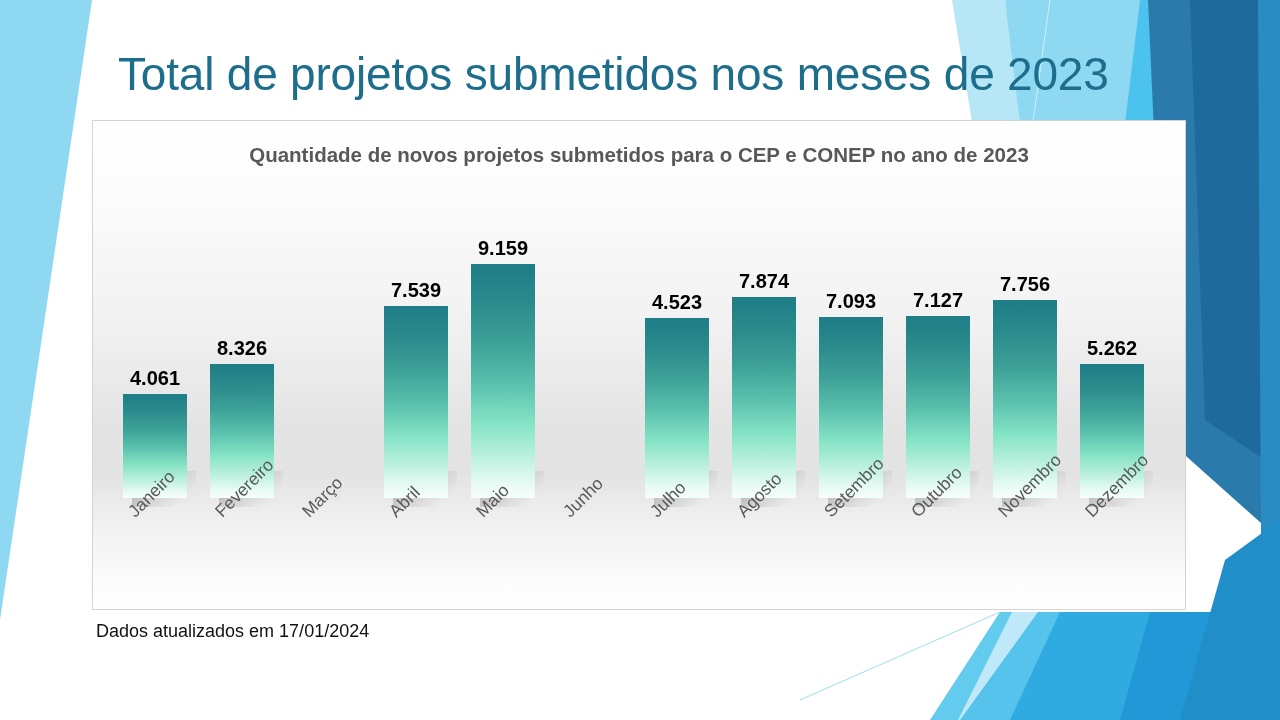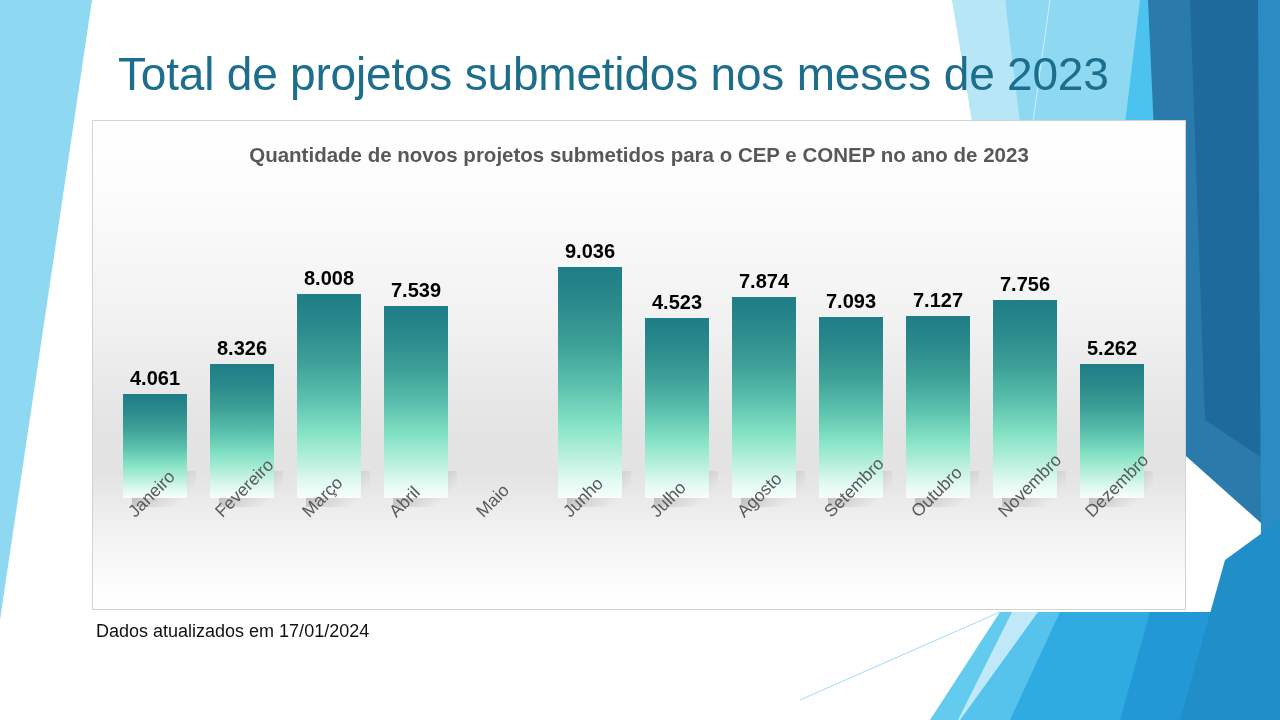--- a/index.html
+++ b/index.html
@@ -193,38 +193,33 @@
           <div class="bar-rect" style="height: 104px;"></div>
           <div class="bar-value" style="bottom: 108px;">4.061</div>
         </div>
         <div class="bar-label" style="left: 31px; top: 386px;">Janeiro</div>
         <div class="bar-slot" style="left: 117px; height: 134px;">
           <div class="bar-shadow"></div>
           <div class="bar-rect" style="height: 134px;"></div>
           <div class="bar-value" style="bottom: 138px;">8.326</div>
         </div>
         <div class="bar-label" style="left: 118px; top: 386px;">Fevereiro</div>
-        <div class="bar-slot" style="left: 204px; height: 204px;">
-          <div class="bar-shadow"></div>
-          <div class="bar-rect" style="height: 204px;"></div>
-          <div class="bar-value" style="bottom: 208px;">8.008</div>
-        </div>
         <div class="bar-label" style="left: 205px; top: 386px;">Março</div>
         <div class="bar-slot" style="left: 291px; height: 192px;">
           <div class="bar-shadow"></div>
           <div class="bar-rect" style="height: 192px;"></div>
           <div class="bar-value" style="bottom: 196px;">7.539</div>
         </div>
         <div class="bar-label" style="left: 292px; top: 386px;">Abril</div>
+        <div class="bar-slot" style="left: 378px; height: 234px;">
+          <div class="bar-shadow"></div>
+          <div class="bar-rect" style="height: 234px;"></div>
+          <div class="bar-value" style="bottom: 238px;">9.159</div>
+        </div>
         <div class="bar-label" style="left: 379px; top: 386px;">Maio</div>
-        <div class="bar-slot" style="left: 465px; height: 231px;">
-          <div class="bar-shadow"></div>
-          <div class="bar-rect" style="height: 231px;"></div>
-          <div class="bar-value" style="bottom: 235px;">9.036</div>
-        </div>
         <div class="bar-label" style="left: 466px; top: 386px;">Junho</div>
         <div class="bar-slot" style="left: 552px; height: 180px;">
           <div class="bar-shadow"></div>
           <div class="bar-rect" style="height: 180px;"></div>
           <div class="bar-value" style="bottom: 184px;">4.523</div>
         </div>
         <div class="bar-label" style="left: 553px; top: 386px;">Julho</div>
         <div class="bar-slot" style="left: 639px; height: 201px;">
           <div class="bar-shadow"></div>
           <div class="bar-rect" style="height: 201px;"></div>

